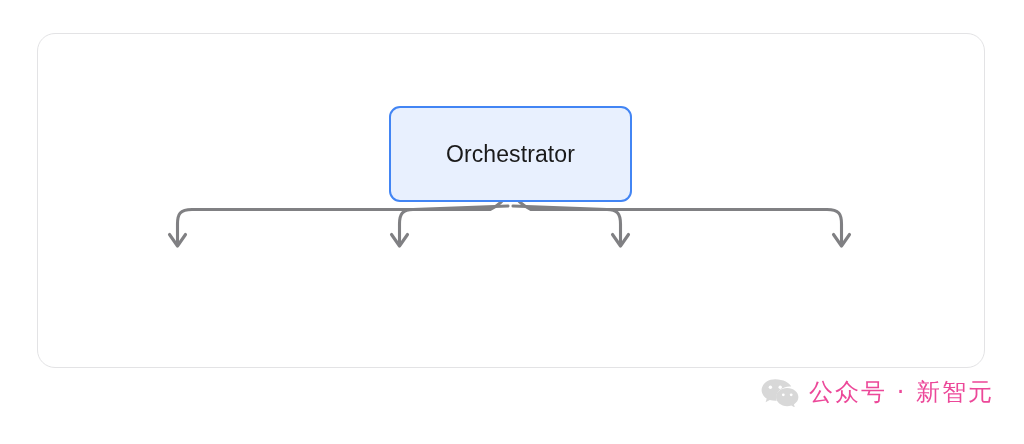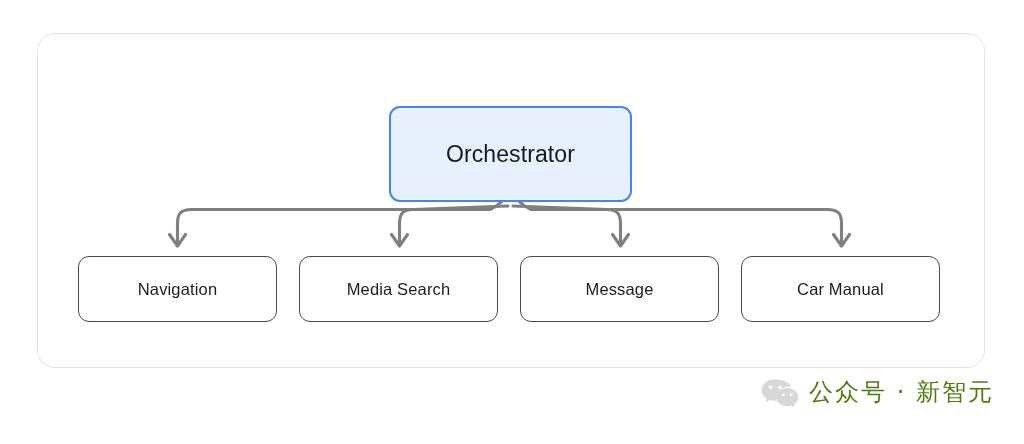--- a/index.html
+++ b/index.html
@@ -117,21 +117,21 @@
     align-items: center;
     gap: 9px;
   }
   .watermark-logo {
     width: 40px;
     height: 29px;
     display: block;
   }
   .watermark-text {
     font-size: 24px;
-    color: #4d7c0f;
+    color: #ec4899;
     letter-spacing: 2px;
     white-space: nowrap;
     font-family: "DejaVu Sans", sans-serif;
   }
 </style>
 </head>
 <body>
 
 <div id="figure-root">
 
@@ -154,34 +154,20 @@
       <path d="M 391.5 234.5 L 399.5 246 L 407.5 234.5"></path>
       <path d="M 612.5 234.5 L 620.5 246 L 628.5 234.5"></path>
       <path d="M 833.5 234.5 L 841.5 246 L 849.5 234.5"></path>
     </g>
   </svg>
 
   <div class="node-root">
     <span class="node-label">Orchestrator</span>
   </div>
 
-  <div class="leaf-row">
-    <div class="node-leaf">
-      <span class="node-label">Navigation</span>
-    </div>
-    <div class="node-leaf">
-      <span class="node-label">Media Search</span>
-    </div>
-    <div class="node-leaf">
-      <span class="node-label">Message</span>
-    </div>
-    <div class="node-leaf">
-      <span class="node-label">Car Manual</span>
-    </div>
-  </div>
 
 
   <div class="watermark">
     <svg class="watermark-logo" viewBox="0 0 40 29" xmlns="http://www.w3.org/2000/svg">
       <g fill="#d8d8d8">
         <path d="M15.2 1.2 C7.6 1.2 1.6 6.1 1.6 12.1 c0 3.4 2 6.5 5.1 8.5 l -1.1 3.6 4.2 -2.2 c1.7 0.5 3.5 0.8 5.4 0.8 0.5 0 1 0 1.5 -0.1 -0.3 -1 -0.5 -2 -0.5 -3 0 -6.2 6 -11.2 13.5 -11.2 0.5 0 1 0 1.5 0.1 C29.9 4.9 23.3 1.2 15.2 1.2 z"></path>
         <path d="M38.4 19.1 c0 -5 -5 -9.1 -11.2 -9.1 -6.2 0 -11.2 4.1 -11.2 9.1 0 5 5 9.1 11.2 9.1 1.4 0 2.8 -0.2 4.1 -0.6 l 3.6 1.9 -1 -3.1 c2.8 -1.7 4.5 -4.3 4.5 -7.3 z"></path>
       </g>
       <g fill="#ffffff">
         <circle cx="10.4" cy="9.3" r="1.7"></circle>

